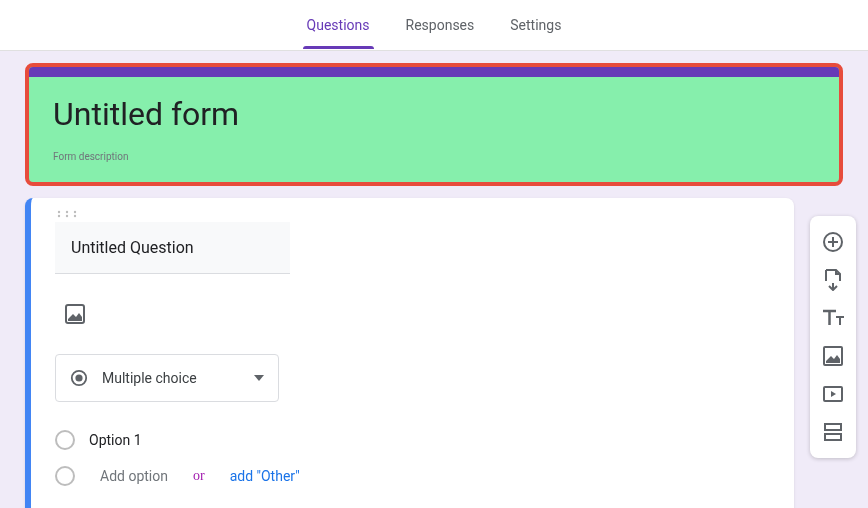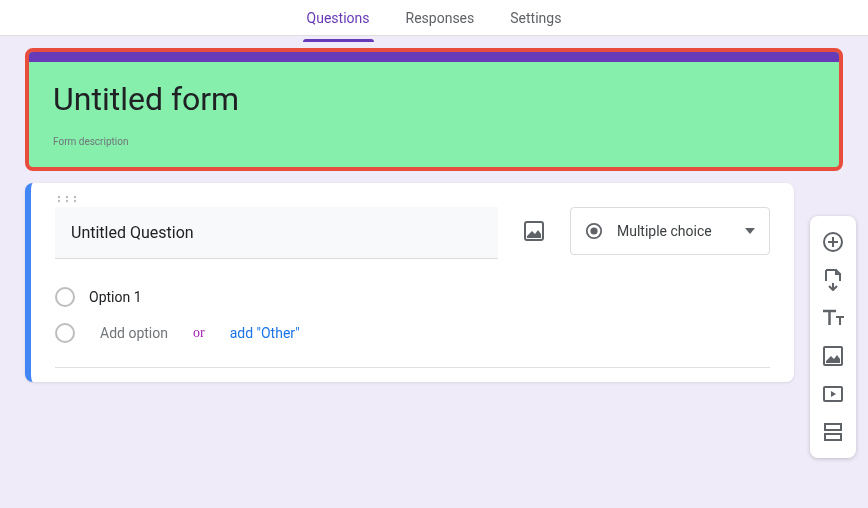--- a/index.html
+++ b/index.html
@@ -5,21 +5,21 @@
     * { margin: 0; padding: 0; box-sizing: border-box; font-family: 'Roboto', 'Arial', sans-serif; }
     body {
       width: 868px;
       height: 508px;
       background: #f0ebf8;
       overflow: hidden;
       position: relative;
     }
     .top-bar {
       background: #fff;
-      height: 36px;
+      height: 51px;
       display: flex;
       align-items: center;
       justify-content: center;
       border-bottom: 1px solid #e0e0e0;
     }
     .tabs {
       display: flex;
       gap: 28px;
     }
     .tab {
@@ -89,20 +89,21 @@
       font-size: 14px;
       letter-spacing: 2px;
       padding: 4px 0;
       cursor: move;
     }
     .question-row {
       display: flex;
       align-items: flex-start;
       gap: 16px;
       margin-bottom: 20px;
+      flex-direction: column;
     }
     .question-input {
       flex: 1;
       background: #f8f9fa;
       border: none;
       border-bottom: 1px solid #dadce0;
       padding: 16px;
       font-size: 16px;
       color: #202124;
       outline: none;
@@ -110,21 +111,21 @@
     .img-btn {
       width: 40px;
       height: 48px;
       display: flex;
       align-items: center;
       justify-content: center;
       color: #5f6368;
       cursor: pointer;
     }
     .type-select {
-      width: 200px;
+      width: 224px;
       height: 48px;
       border: 1px solid #dadce0;
       border-radius: 4px;
       display: flex;
       align-items: center;
       padding: 0 14px;
       cursor: pointer;
       position: relative;
     }
     .type-select .radio-ico {

